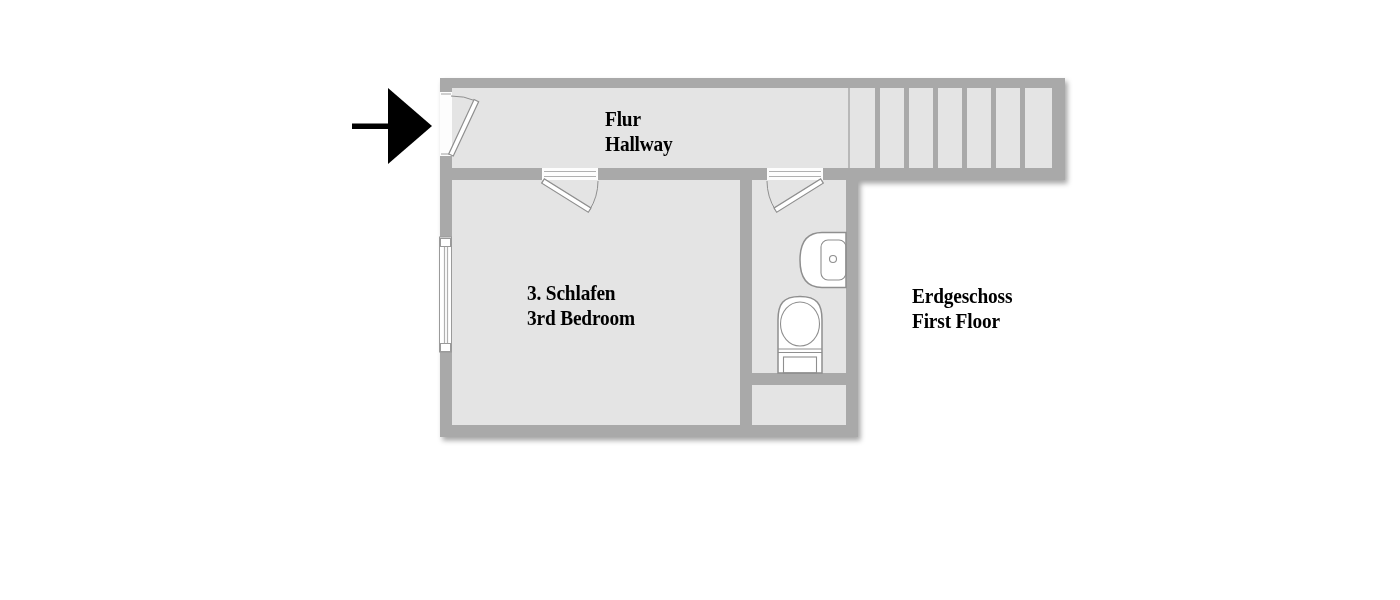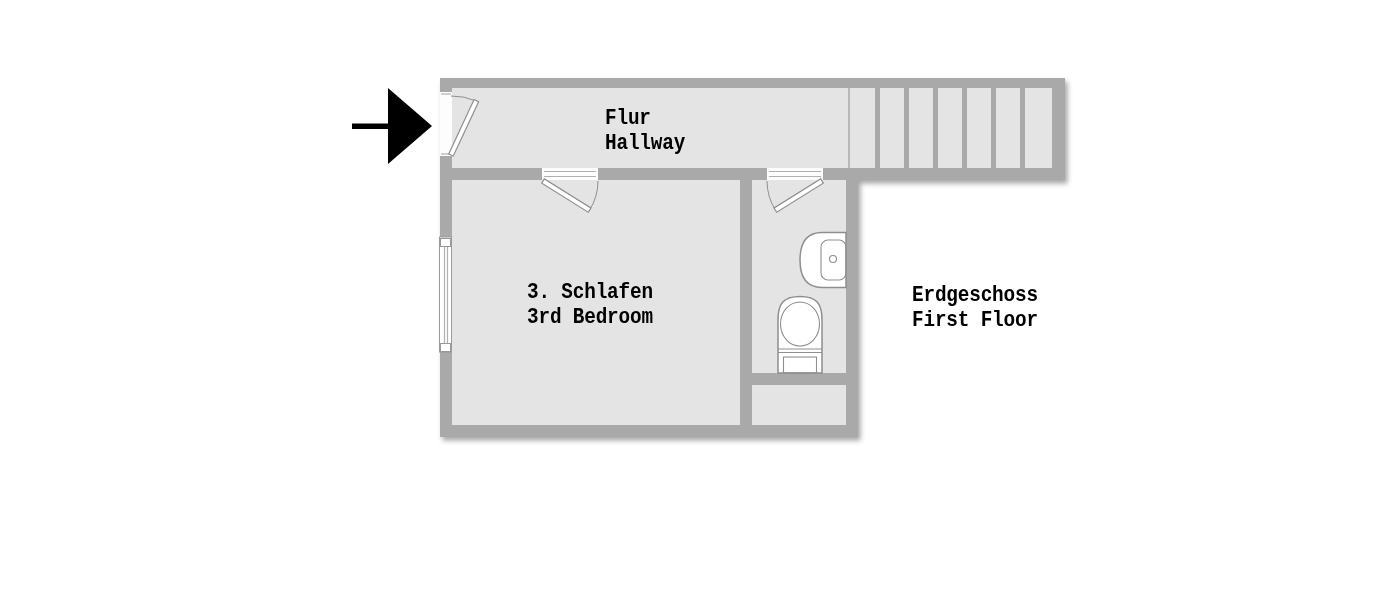--- a/index.html
+++ b/index.html
@@ -1,21 +1,21 @@
 <!DOCTYPE html>
 <html style="--background: #ffffff; --wall: #a9a9a9; --room: #e4e4e4; --fixture-stroke: #8f8f8f; --arrow: #000000; --text: #000000;"><head>
 <meta charset="utf-8">
 <style>
   html,body{margin:0;padding:0;background:#fff;}
   .canvas{
     position:relative;
     width:1400px;height:600px;
     background:var(--background,#fff);
     overflow:hidden;
-    font-family:Liberation Mono, monospace;
+    font-family:Liberation Serif, serif;
   }
   svg{position:absolute;left:0;top:0;}
   .wall-slab{fill:var(--wall,#a9a9a9);}
   .room-floor{fill:var(--room,#e4e4e4);}
   .tread{fill:var(--wall,#a9a9a9);}
   .tread-thin{fill:#b8b8b8;}
   .opening{fill:#fdfdfd;}
   .opening-line{stroke:#b0b0b0;stroke-width:1.2;fill:none;}
   .leaf{fill:#fff;stroke:var(--fixture-stroke,#8f8f8f);stroke-width:1.2;}
   .arc{fill:none;stroke:var(--fixture-stroke,#8f8f8f);stroke-width:1;}

